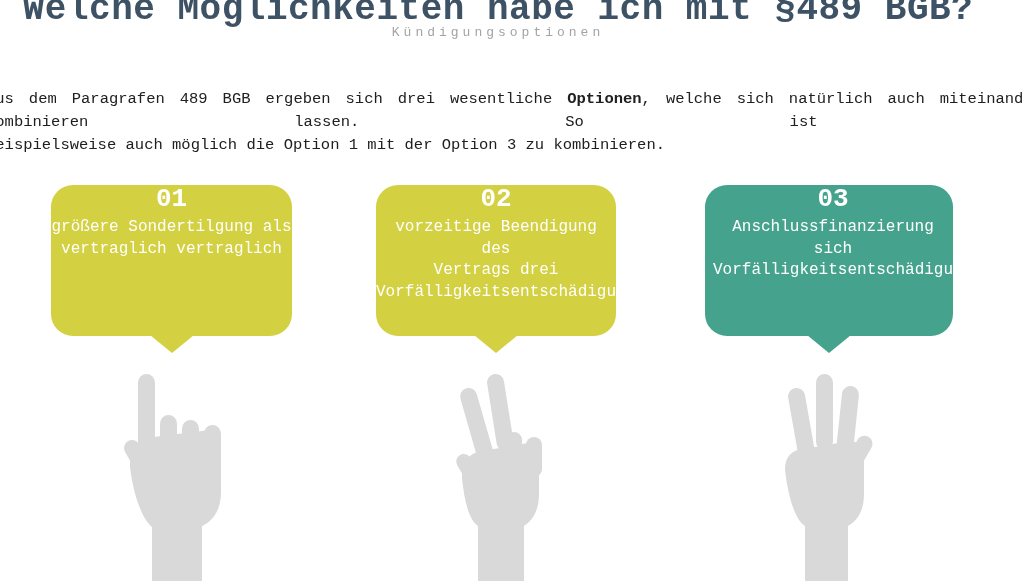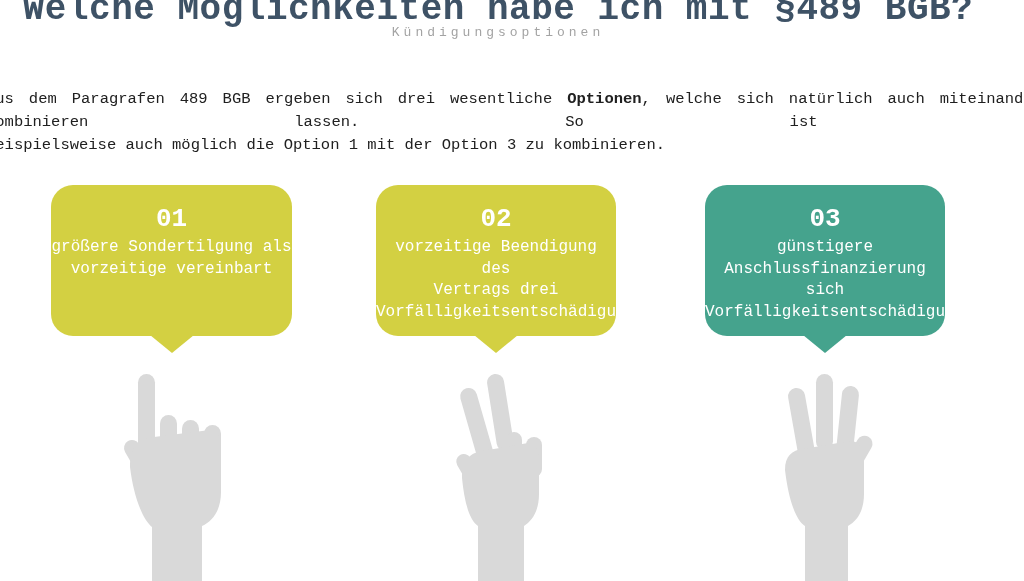--- a/index.html
+++ b/index.html
@@ -36,32 +36,31 @@
   .intro .l1{text-align:justify;text-align-last:justify;}
   .intro .l2{text-align:left;}
   
   .bubble{
     position:absolute;top:185px;height:151px;width:240px;
     border-radius:22px;
     color:#fff;text-align:center;
   }
   .b1{left:51px;width:241px;background:#d3d042;}
   .b2{left:376px;background:#d3d042;}
-  .b3{left:705px;background:#45a38d;}
+  .b3{left:705px;background:#45a38d;padding-left:8px;}
   .bubble::after{
     content:"";position:absolute;left:50%;bottom:-17px;
     transform:translateX(-50%);
     width:0;height:0;
     border-left:22px solid transparent;
     border-right:22px solid transparent;
     border-top:18px solid #d3d042;
   }
   .b3::after{border-top-color:#45a38d;}
   .bubble .num{
-    margin-top:20px;
     font-size:26px;font-weight:700;line-height:28px;
   }
   .bubble .blines{
     margin-top:4px;
     font-size:16px;line-height:21.5px;font-weight:400;
   }
   
   .hand{position:absolute;top:370px;width:200px;height:211px;}
   .h1{left:100px;}
   .h2{left:420px;}
@@ -77,37 +76,36 @@
 
   <p class="intro">
     <span class="line l1"><span>Aus dem Paragrafen 489 BGB ergeben sich drei wesentliche </span><b>Optionen</b><span>, welche sich natürlich auch miteinander kombinieren lassen. So ist es</span></span>
     <span class="line l2">beispielsweise auch möglich die Option 1 mit der Option 3 zu kombinieren.</span>
   </p>
 
   <div class="bubble b1">
     <div class="num">01</div>
     <div class="blines">
       <div>größere Sondertilgung als</div>
-      <div>vorzeitige vereinbart</div>
+      <div>vertraglich vertraglich</div>
     </div>
   </div>
 
   <div class="bubble b2">
     <div class="num">02</div>
     <div class="blines">
       <div>vorzeitige Beendigung des</div>
       <div>Vertrags drei</div>
       <div>Vorfälligkeitsentschädigung</div>
     </div>
   </div>
 
   <div class="bubble b3">
     <div class="num">03</div>
     <div class="blines">
-      <div>günstigere</div>
       <div>Anschlussfinanzierung sich</div>
       <div>Vorfälligkeitsentschädigung</div>
     </div>
   </div>
 
   <svg class="hand h1" viewBox="0 0 200 211" xmlns="http://www.w3.org/2000/svg">
     <g fill="#d9d9d9">
       <rect x="38" y="4" width="17" height="100" rx="8.5"></rect>
       <rect x="60" y="45" width="17" height="50" rx="8.5"></rect>
       <rect x="82" y="50" width="17" height="50" rx="8.5"></rect>

